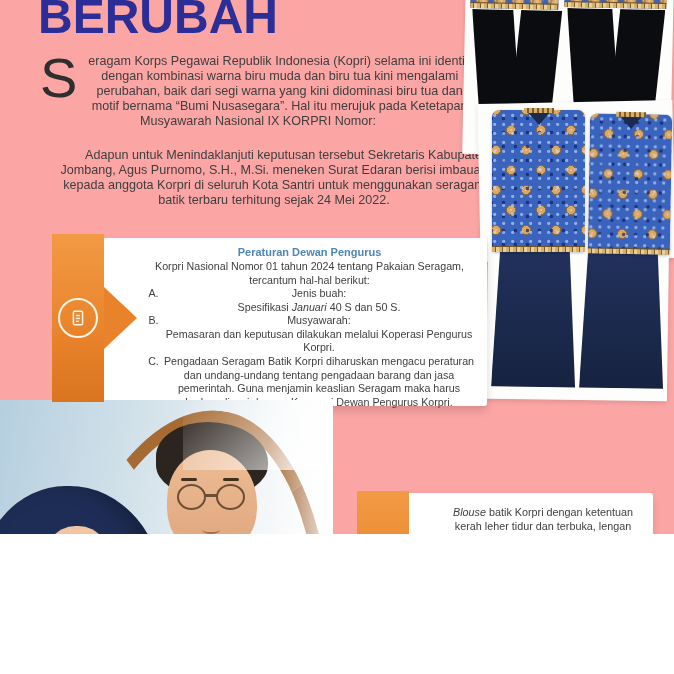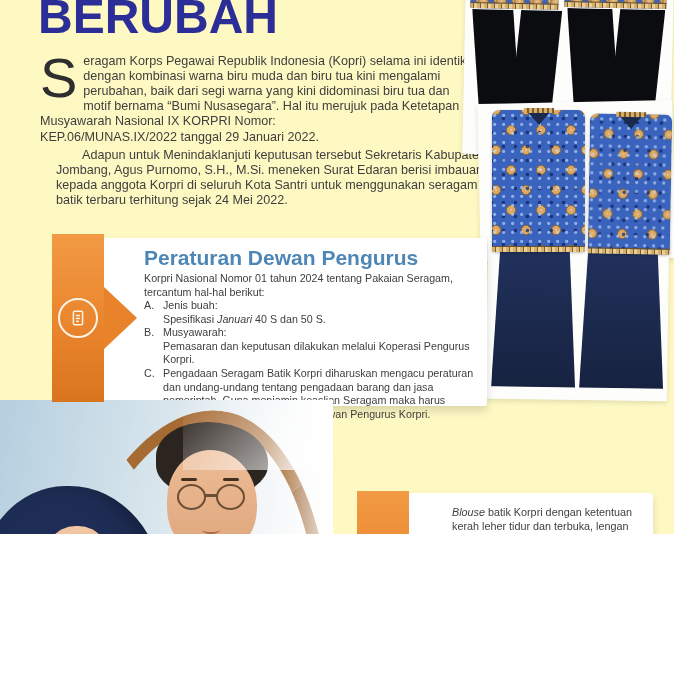--- a/index.html
+++ b/index.html
@@ -3,21 +3,21 @@
 <meta charset="utf-8">
 <style>
   :root{
     --accent:#E8832B; --accent-light:#F29A44;
     --title-blue:#2B2E96; --heading-blue:#4E86B6;
     --batik:#3A63BD; --gold:#D9A868; --navy:#1C2A4D; --ink:#3E3E3E;
   }
   *{margin:0;padding:0;box-sizing:border-box;}
   html,body{width:674px;height:674px;}
   body{font-family:"Liberation Sans", sans-serif; background:#fff;}
-  .page{position:relative;width:674px;height:534px;overflow:hidden;background:#fef9c3;}
+  .page{position:relative;width:674px;height:534px;overflow:hidden;background:#fca5a5;text-align:center;}
 
   
   .title{position:absolute;left:38px;top:-11px;font-size:48px;font-weight:800;
          letter-spacing:0px;color:var(--title-blue);}
   .p{position:absolute;color:var(--ink);font-size:12.6px;line-height:1.2;}
   .p1{left:40px;top:54px;width:436px;}
   .dropcap{float:left;font-size:56px;line-height:44px;font-weight:500;color:#2e2e2e;
            margin:2px 6px 0 0;}
   .p2{left:56px;top:148px;width:436px;text-indent:26px;}
 
@@ -79,21 +79,21 @@
   .tag1{left:52px;top:234px;width:52px;height:168px;}
   .tag2{left:357px;top:491px;width:52px;height:162px;}
   .icon-circle{position:absolute;left:50%;top:50%;transform:translate(-50%,-50%);
      width:40px;height:40px;border:2.5px solid #FBF3E4;border-radius:50%;z-index:7;
      display:flex;align-items:center;justify-content:center;}
   .tag2 .icon-circle{width:48px;height:48px;}
   .icon-circle svg{display:block;}
 
   
   .card{position:absolute;background:#fff;border-radius:3px;box-shadow:0 5px 9px rgba(0,0,0,.14);color:var(--ink);}
-  .card h2{color:var(--heading-blue);font-size:21px;font-weight:700;margin-bottom:2px;}
+  .card h2{color:var(--heading-blue);font-size:11px;font-weight:700;margin-bottom:2px;}
   .card1{left:86px;top:238px;width:401px;height:168px;padding:8px 12px 8px 58px;}
   .card1 .card-intro{font-size:10.7px;line-height:1.27;}
   .list{font-size:10.7px;line-height:1.27;}
   .li{display:grid;grid-template-columns:19px 1fr;}
   .card2{left:402px;top:493px;width:251px;height:160px;padding:12px 14px 10px 50px;}
   .card2 .card-body{font-size:10.8px;line-height:1.3;width:182px;}
 
   
   .photo{position:absolute;left:0;top:400px;width:333px;height:274px;overflow:hidden;
          background:linear-gradient(100deg,#B5CFDF 0%,#D8E5EC 45%,#F3F6F8 72%,#FFFFFF 100%);}
@@ -136,21 +136,20 @@
 </style>
 </head>
 <body>
 
 <div class="page">
 
   <h1 class="title">BERUBAH</h1>
 
   <div class="p p1">
     <span class="dropcap">S</span><span>eragam Korps Pegawai Republik Indonesia (Kopri) selama ini identik dengan kombinasi warna biru muda dan biru tua kini mengalami perubahan, baik dari segi warna yang kini didominasi biru tua dan motif bernama “Bumi Nusasegara”. Hal itu merujuk pada Ketetapan Musyawarah Nasional IX KORPRI Nomor:</span><br>
-    <span>KEP.06/MUNAS.IX/2022 tanggal 29 Januari 2022.</span>
   </div>
   <div class="p p2">Adapun untuk Menindaklanjuti keputusan tersebut Sekretaris Kabupaten Jombang, Agus Purnomo, S.H., M.Si. meneken Surat Edaran berisi imbauan kepada anggota Korpri di seluruh Kota Santri untuk menggunakan seragam batik terbaru terhitung sejak 24 Mei 2022.</div>
 
   <div>
     <div class="pcard pc-trousers">
       <div class="hem hem1 batik batik-sm">
           <div class="gold-hem"></div>
         </div>
       <div class="hem hem2 batik batik-sm">
           <div class="gold-hem"></div>

